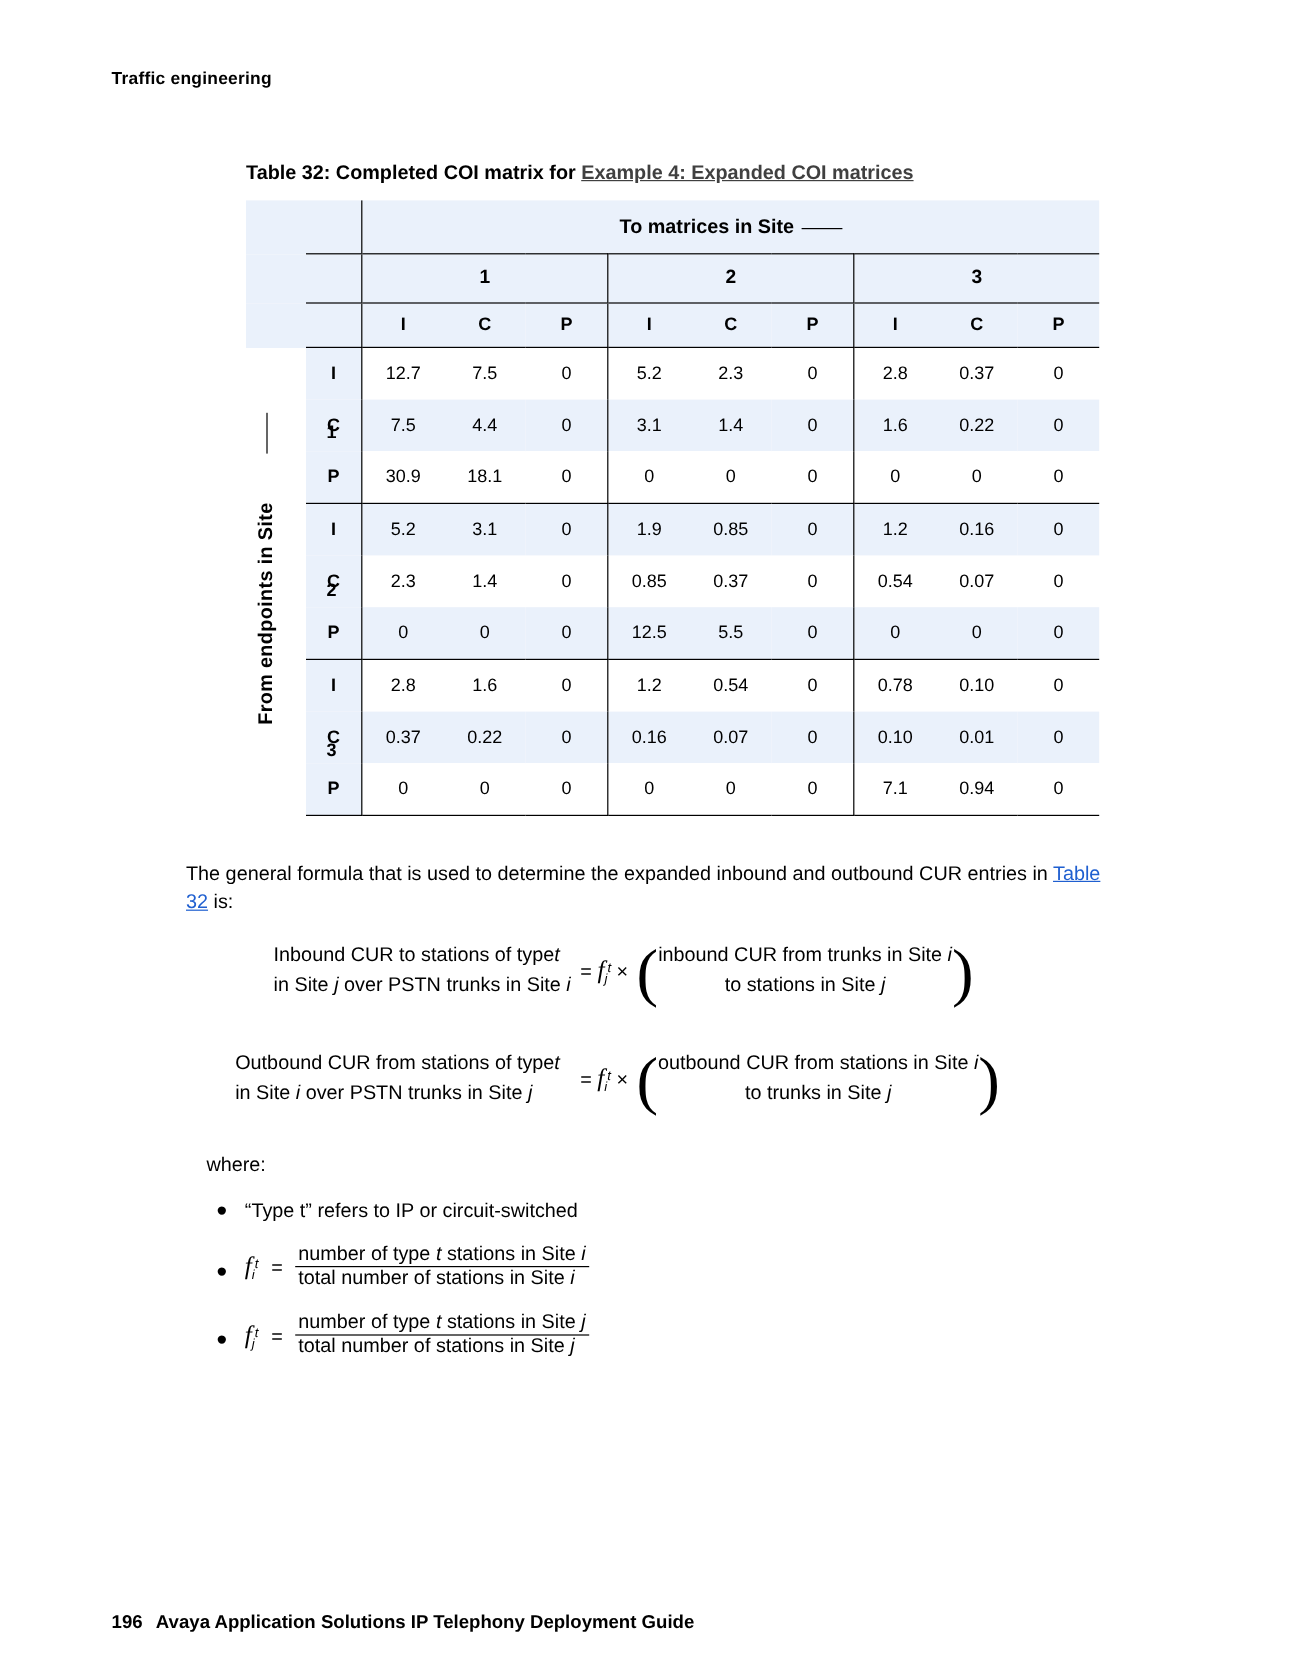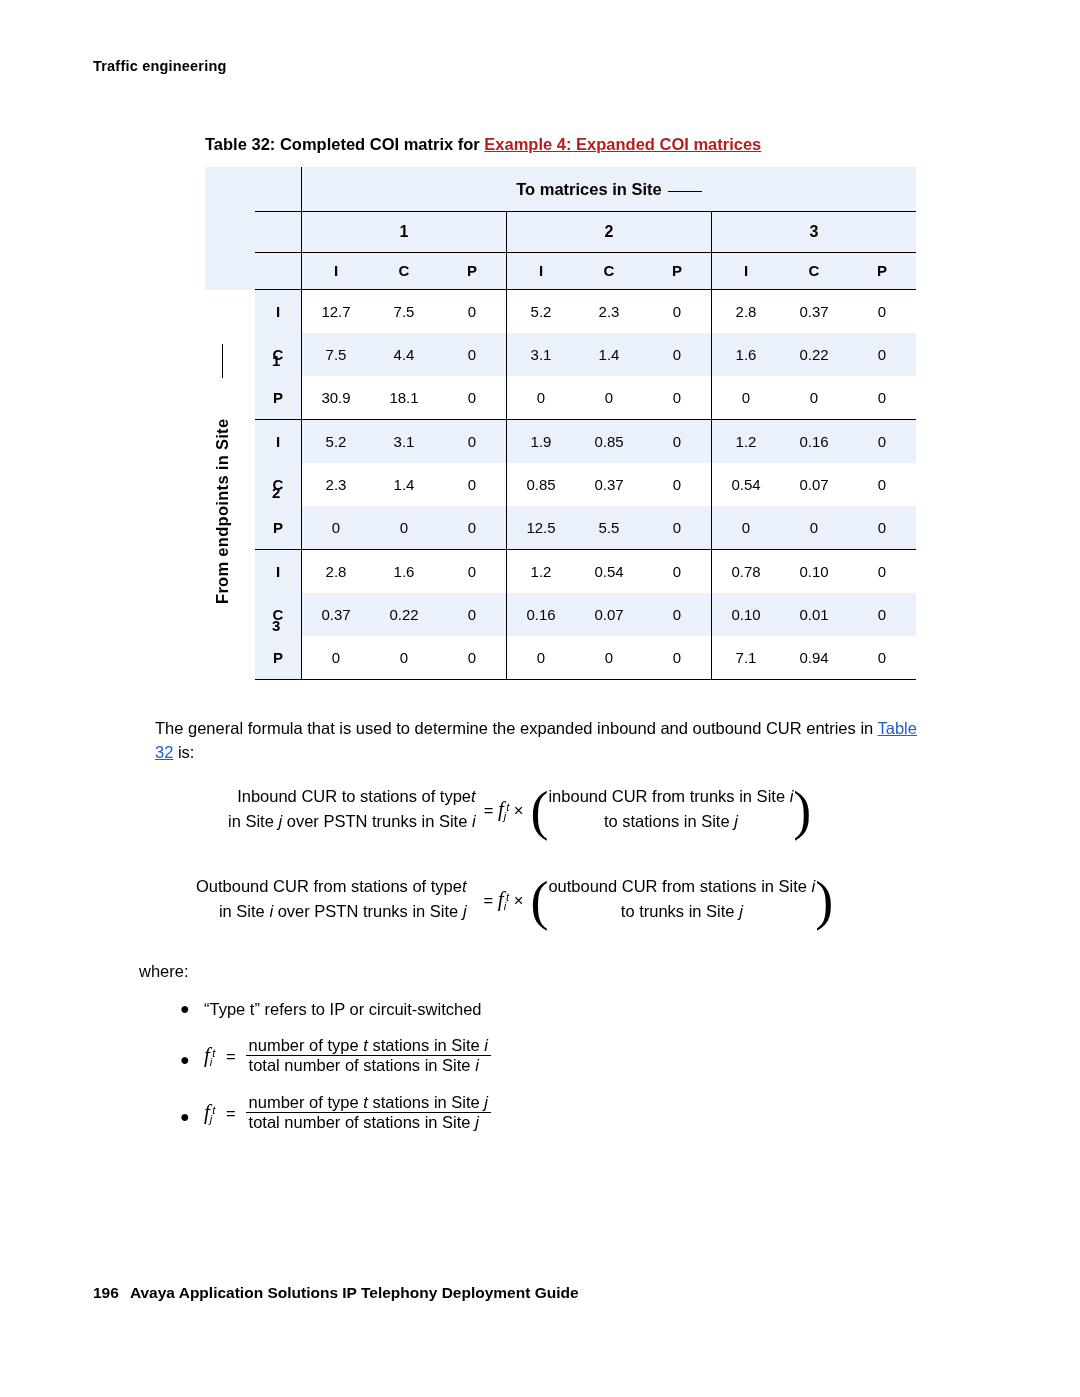--- a/index.html
+++ b/index.html
@@ -2,21 +2,21 @@
 <html><head>
 <meta charset="utf-8">
 <style>
   html,body{margin:0;padding:0;background:#ffffff;}
   body{width:1080px;height:1397px;position:relative;font-family:"Liberation Sans",sans-serif;color:#000;}
   .page{position:absolute;left:0;top:0;width:1080px;height:1188px;}
 
   .running-head{position:absolute;left:93px;top:58px;font-size:14.5px;font-weight:bold;letter-spacing:.2px;}
 
   .table-caption{position:absolute;left:205px;top:135px;font-size:16.5px;font-weight:bold;}
-  .table-caption .link{color:#b91c1c;text-decoration:underline;}
+  .table-caption .link{color:#404040;text-decoration:underline;}
 
   
   table.matrix{position:absolute;left:205px;top:167px;border-collapse:collapse;font-size:15px;}
   table.matrix td{padding:0;vertical-align:middle;text-align:center;}
   .hdr{background:#eaf1fb;font-weight:bold;}
   .shade{background:#eaf1fb;}
   .white{background:#ffffff;}
 
   .cell-val{width:68px;height:43px;line-height:43px;}
   .lbl-ic{width:46px;height:36px;line-height:36px;font-weight:bold;}
@@ -31,41 +31,41 @@
   .ic-head{height:36px;line-height:36px;font-size:15px;font-weight:bold;}
 
   .rot-label{position:absolute;left:213px;top:386px;width:30px;height:250px;
              font-size:16.5px;font-weight:bold;writing-mode:vertical-rl;transform:rotate(180deg);
              text-align:center;letter-spacing:.3px;}
   .rot-line{position:absolute;left:222px;top:378px;width:34px;height:0;border-top:1.6px solid #000;transform:rotate(-90deg);transform-origin:left top;}
 
   
   .para{position:absolute;font-size:16.5px;line-height:24px;}
   .para .link{color:#1f5fd0;text-decoration:underline;}
-  .where{position:absolute;left:139px;top:962px;font-size:16.5px;}
+  .where{position:absolute;left:172px;top:962px;font-size:16.5px;}
 
   
   .formula{position:absolute;font-size:16.5px;}
   .fr{display:inline-block;text-align:left;}
   .fr .num{border-bottom:1.4px solid #000;padding:0 3px;}
   .fr .den{padding:0 3px;}
   .ital{font-style:italic;}
   .sub{font-size:11px;vertical-align:-4px;}
   .sup{font-size:11px;vertical-align:5px;font-style:italic;}
   .paren{font-size:54px;line-height:0;vertical-align:-14px;font-family:"Liberation Serif",serif;}
   .bullet{position:absolute;font-size:16px;}
   .mathi{font-family:"Liberation Serif",serif;font-style:italic;font-size:21px;}
 
   .eqwrap{display:flex;align-items:center;}
   .lhs{display:inline-block;}
-  .lhs div{white-space:nowrap;text-align:right;}
+  .lhs div{white-space:nowrap;}
   .rhs{display:inline-block;}
   .rhs div{white-space:nowrap;text-align:center;}
 
-  .footer{position:absolute;left:93px;top:1284px;font-size:15.5px;font-weight:bold;}
+  .footer{position:absolute;left:93px;top:1344px;font-size:15.5px;font-weight:bold;}
   .footer .pg{margin-right:11px;}
 </style>
 </head>
 <body>
 
 <div class="page">
 
   <div class="running-head">Traffic engineering</div>
 
   <div class="table-caption">

